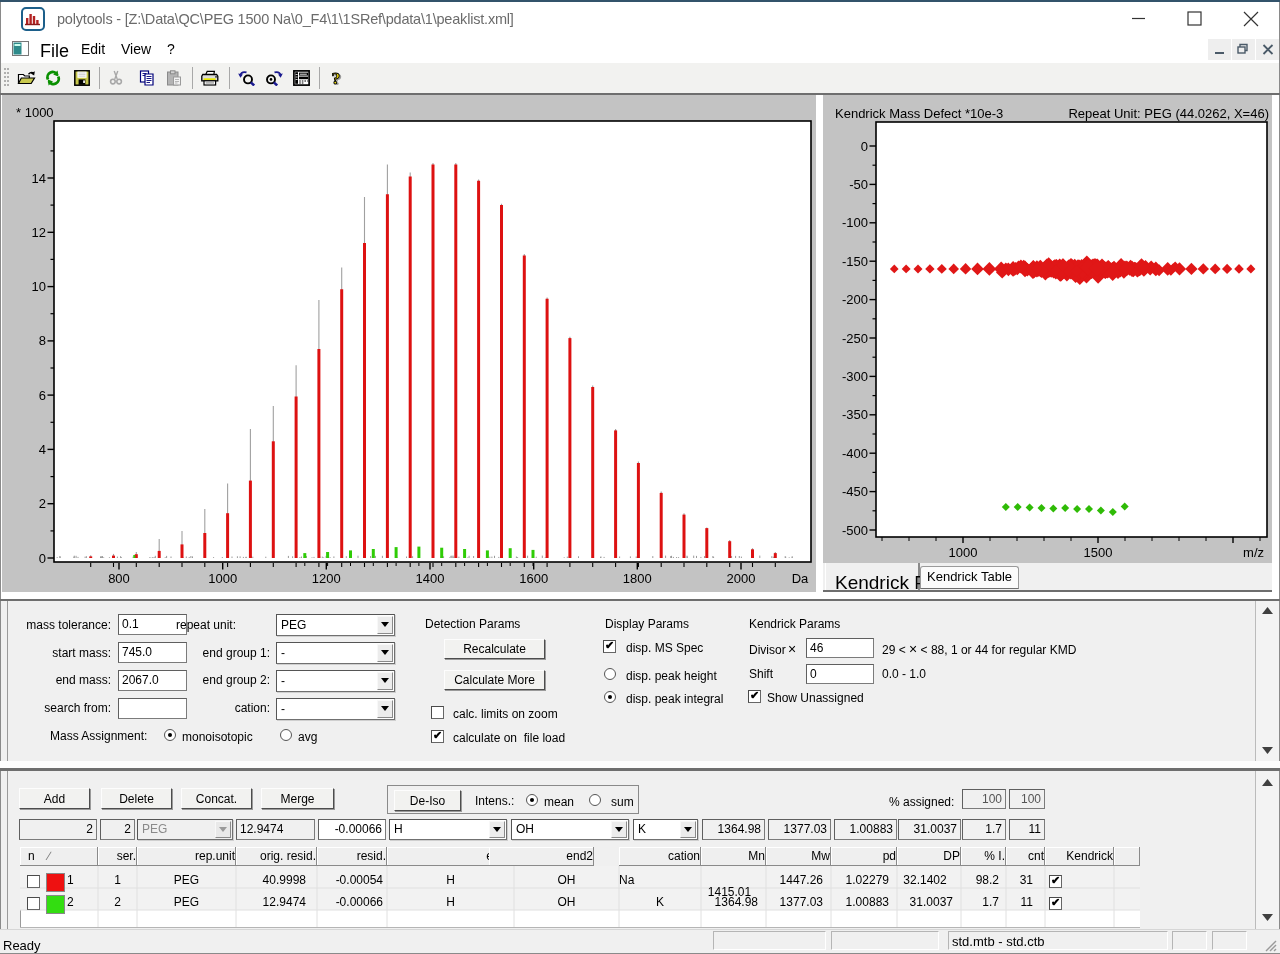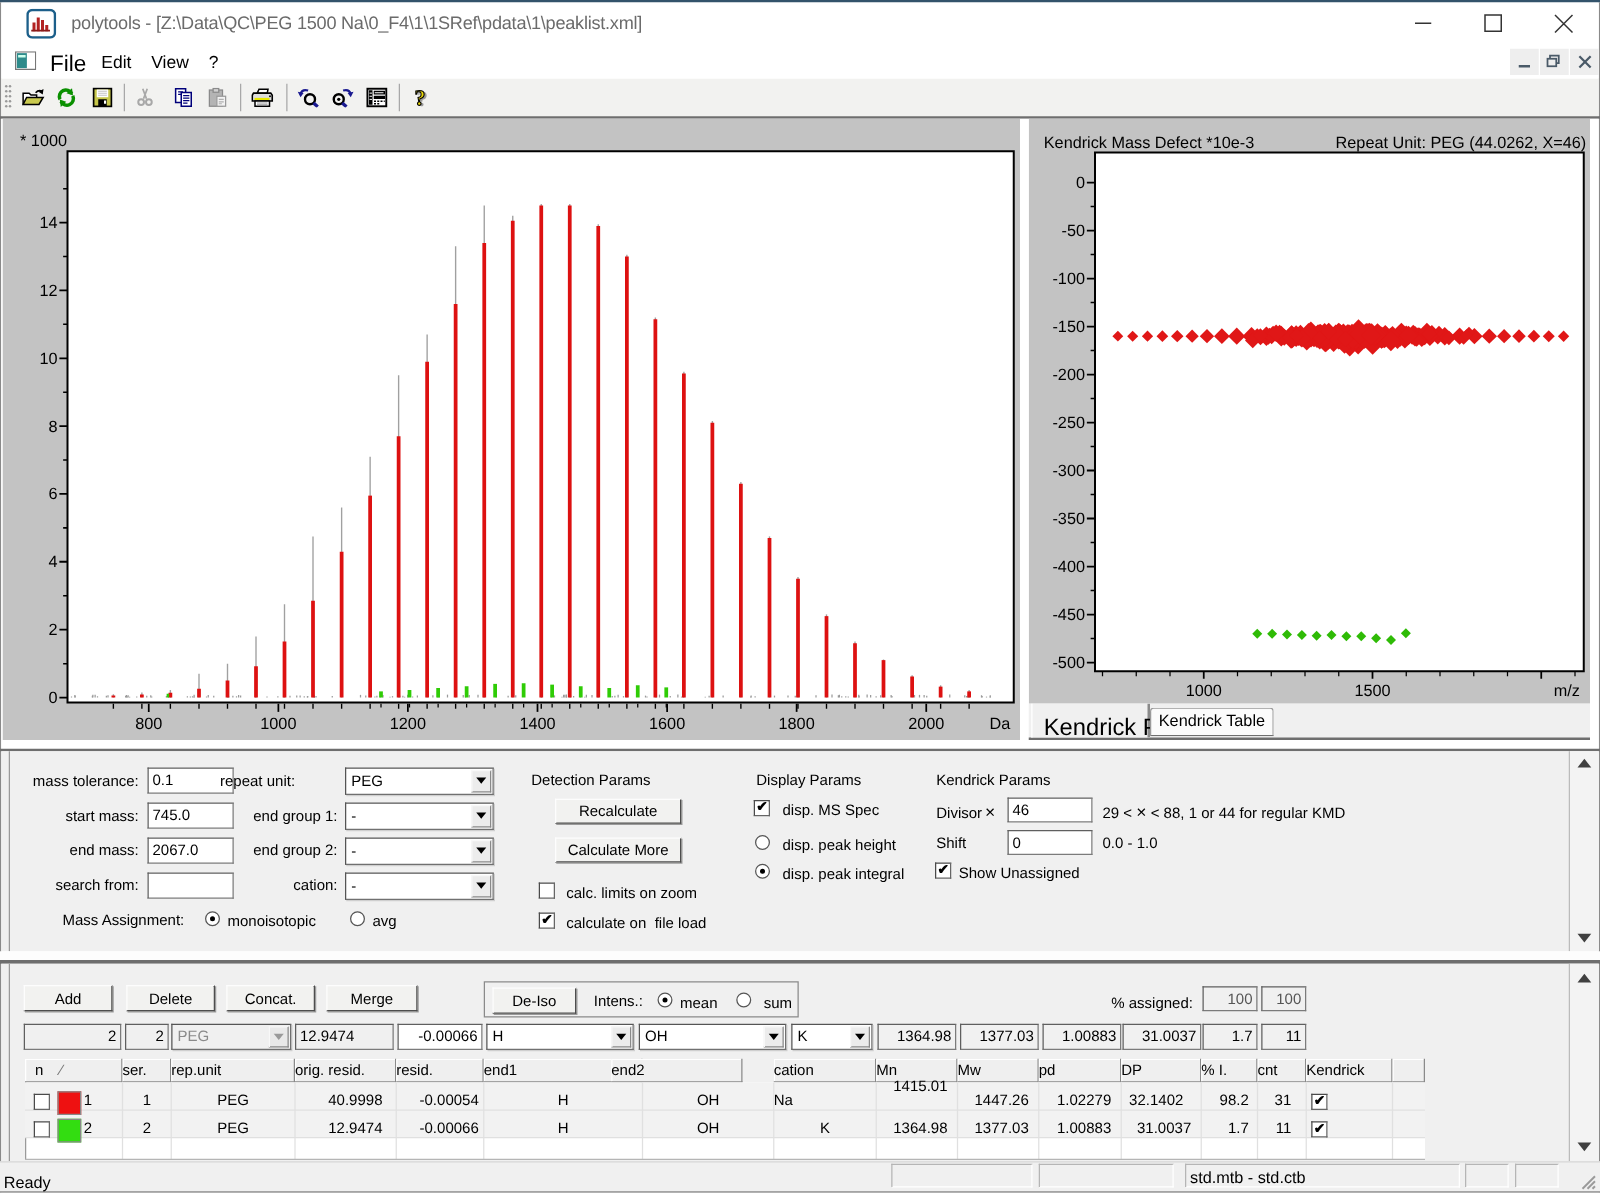--- a/index.html
+++ b/index.html
@@ -20,21 +20,21 @@
   background:#000; border-radius:50%; }
 .combo { position:absolute; background:#fff; border:1px solid #707070;
   border-top-color:#555; border-left-color:#555; box-shadow:1px 1px 0 #cfcfcf; }
 .cav { position:absolute; right:1px; top:1px; bottom:1px; width:16px;
   background:#ececec; border:1px solid; border-color:#f8f8f8 #8a8a8a #8a8a8a #f8f8f8; }
 .cav:after { content:""; position:absolute; left:3px; top:5px;
   border:4.5px solid transparent; border-top:5px solid #000; }
 .cavd:after { border-top-color:#9a9a9a; }
 .hdr { position:absolute; top:76px; height:19px; background:#efefef;
   border-right:1px solid #8a8a8a; border-bottom:1px solid #8a8a8a;
-  box-shadow:inset 1px 1px 0 #fff; font-size:12px; text-align:left;
+  box-shadow:inset 1px 1px 0 #fff; font-size:12px; text-align:right;
   padding-top:2px; color:#000; }
 .chk { position:absolute; font-size:11px; font-weight:bold; color:#000;
   left:1px; top:-2px; }
 .cell { position:absolute; font-size:12px; color:#000; white-space:nowrap; }
 </style></head>
 <body>
 <div class="abs" style="left:0;top:0;width:1280px;height:2px;background:#33536b"></div>
 <div class="abs" style="left:0;top:2px;width:1px;height:952px;background:#8a8a8a"></div>
 <div class="abs" style="right:0;top:2px;width:1px;height:952px;background:#8a8a8a"></div>
 <div class="abs" style="left:0;bottom:0;width:1280px;height:1px;background:#8a8a8a"></div>
@@ -900,21 +900,21 @@
 <div class="cb" style="left:26px;top:104px"></div>
 <div class="abs" style="left:45px;top:102px;width:19px;height:19px;background:#ee1111;border:1px solid #888"></div>
 <div class="cell" style="left:66px;top:102px">1</div>
 <div class="cell" style="left:97px;top:102px;width:39px;text-align:center">1</div>
 <div class="cell" style="left:136px;top:102px;width:99px;text-align:center">PEG</div>
 <div class="cell" style="left:235px;top:102px;width:70px;text-align:right">40.9998</div>
 <div class="cell" style="left:316px;top:102px;width:66px;text-align:right">-0.00054</div>
 <div class="cell" style="left:386px;top:102px;width:127px;text-align:center">H</div>
 <div class="cell" style="left:513px;top:102px;width:105px;text-align:center">OH</div>
 <div class="cell" style="left:618px;top:102px;width:82px;text-align:left">Na</div>
-<div class="cell" style="left:700px;top:91px;width:57px;text-align:right">1415.01</div>
+<div class="cell" style="left:700px;top:114px;width:57px;text-align:center">1415.01</div>
 <div class="cell" style="left:765px;top:102px;width:57px;text-align:right">1447.26</div>
 <div class="cell" style="left:830px;top:102px;width:58px;text-align:right">1.02279</div>
 <div class="cell" style="left:896px;top:102px;width:56px;text-align:center">32.1402</div>
 <div class="cell" style="left:960px;top:102px;width:38px;text-align:right">98.2</div>
 <div class="cell" style="left:1005px;top:102px;width:27px;text-align:right">31</div>
 <div class="cb" style="left:1048px;top:104px">
       <span class="chk">✔</span>
     </div>
 <div class="cb" style="left:26px;top:126px"></div>
 <div class="abs" style="left:45px;top:124px;width:19px;height:19px;background:#33dd11;border:1px solid #888"></div>

